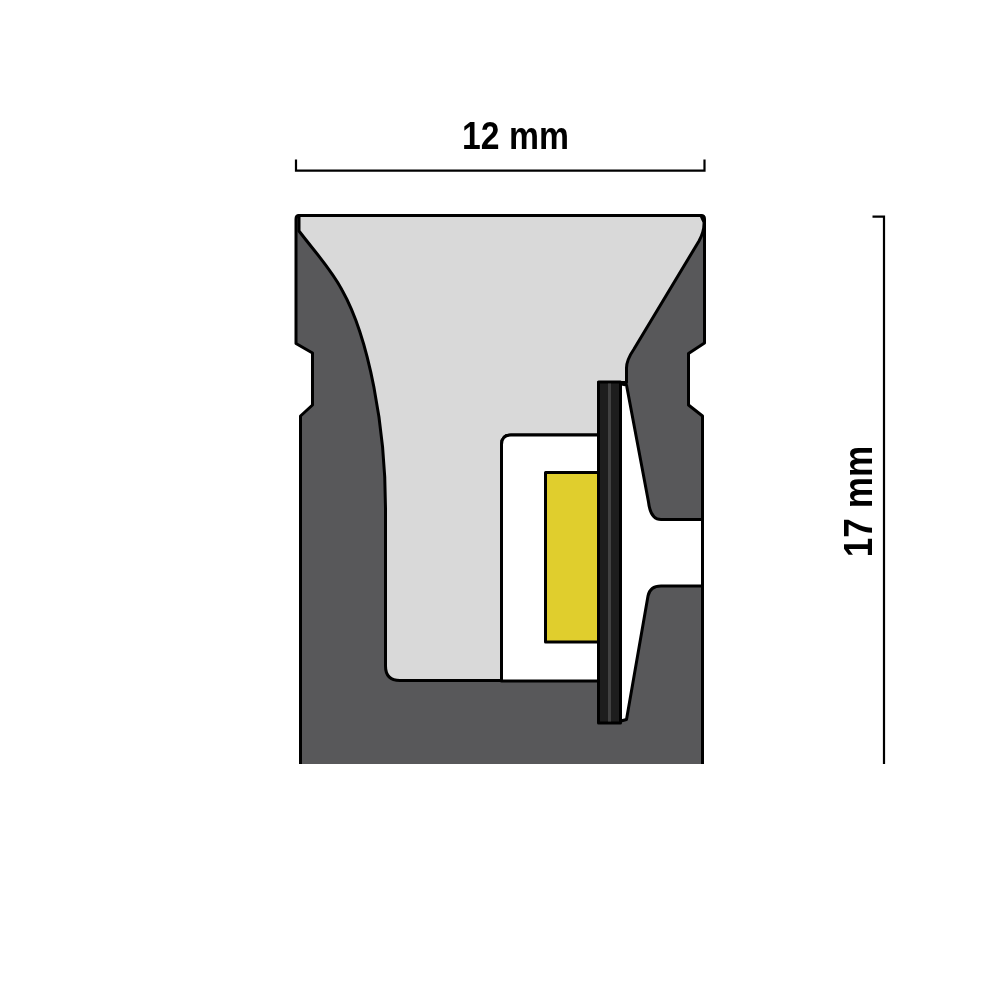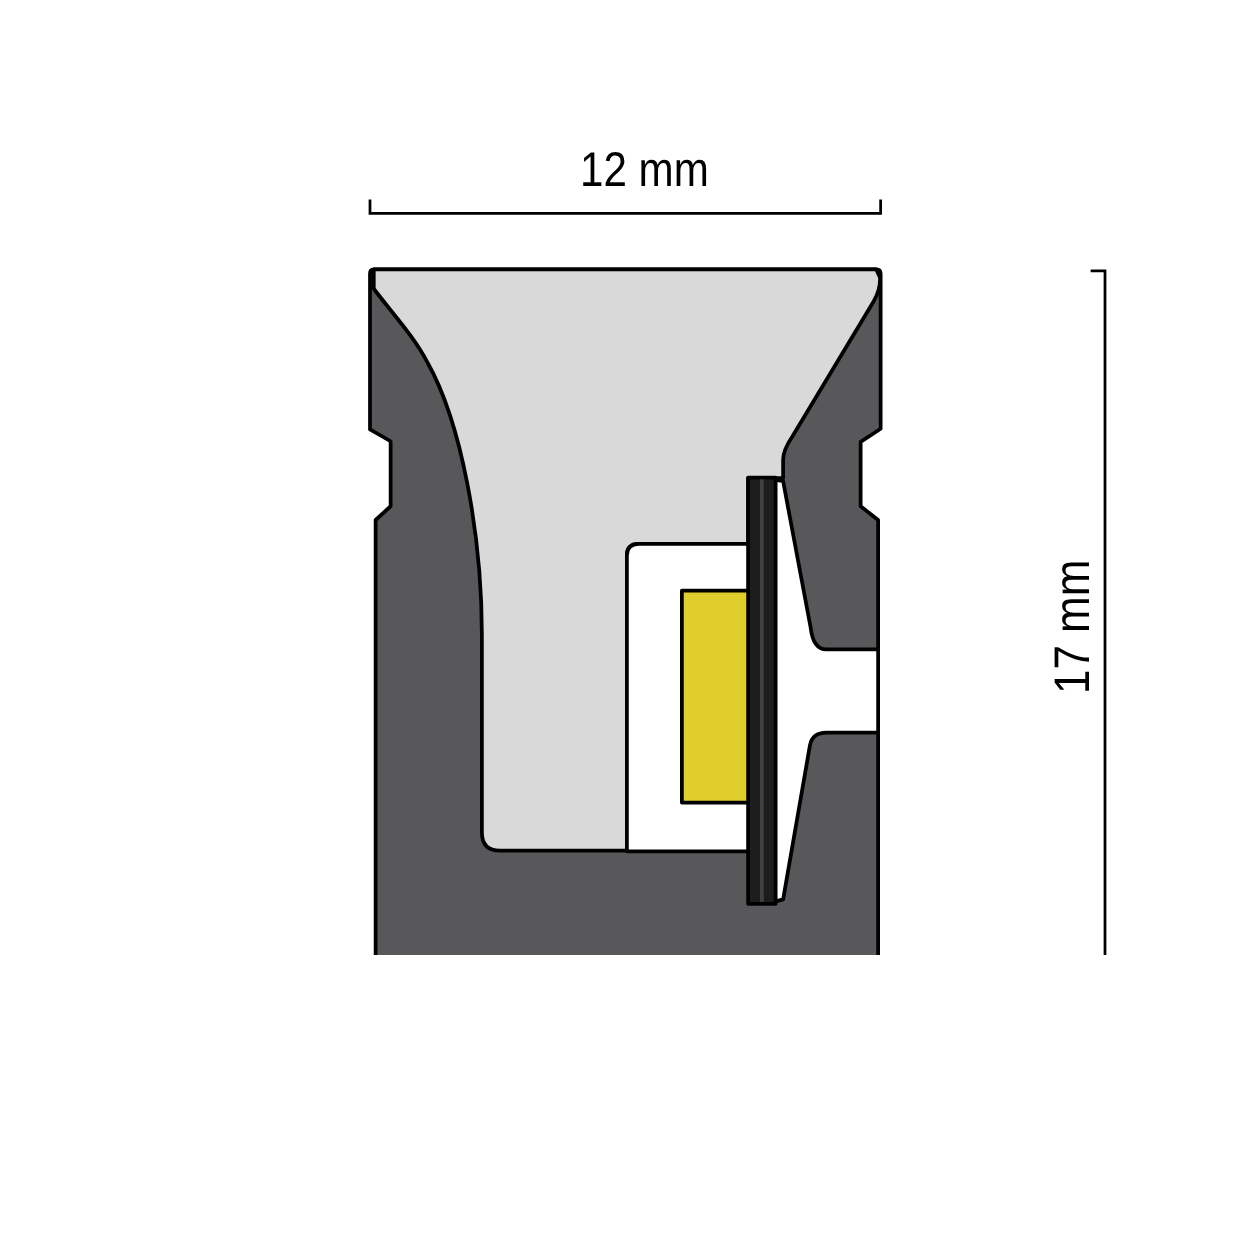--- a/index.html
+++ b/index.html
@@ -1,16 +1,16 @@
 <!DOCTYPE html>
 <html><head>
 <meta charset="utf-8">
 <style>
   html,body{margin:0;padding:0;background:#ffffff;}
-  .page{width:1000px;height:764px;position:relative;font-family:"Liberation Sans",sans-serif;}
+  .page{width:1000px;height:764px;position:relative;font-family:"Liberation Sans",sans-serif;font-weight:bold;}
   svg{display:block;}
 </style>
 </head>
 <body>
 <div class="page">
 <svg width="1000" height="1000" viewBox="0 0 1000 1000" xmlns="http://www.w3.org/2000/svg">
 
   <rect x="0" y="0" width="1000" height="1000" fill="#ffffff"></rect>
 
   <path d="M 299,215.5 L 701,215.5 Q 704.5,215.5 704.5,219

